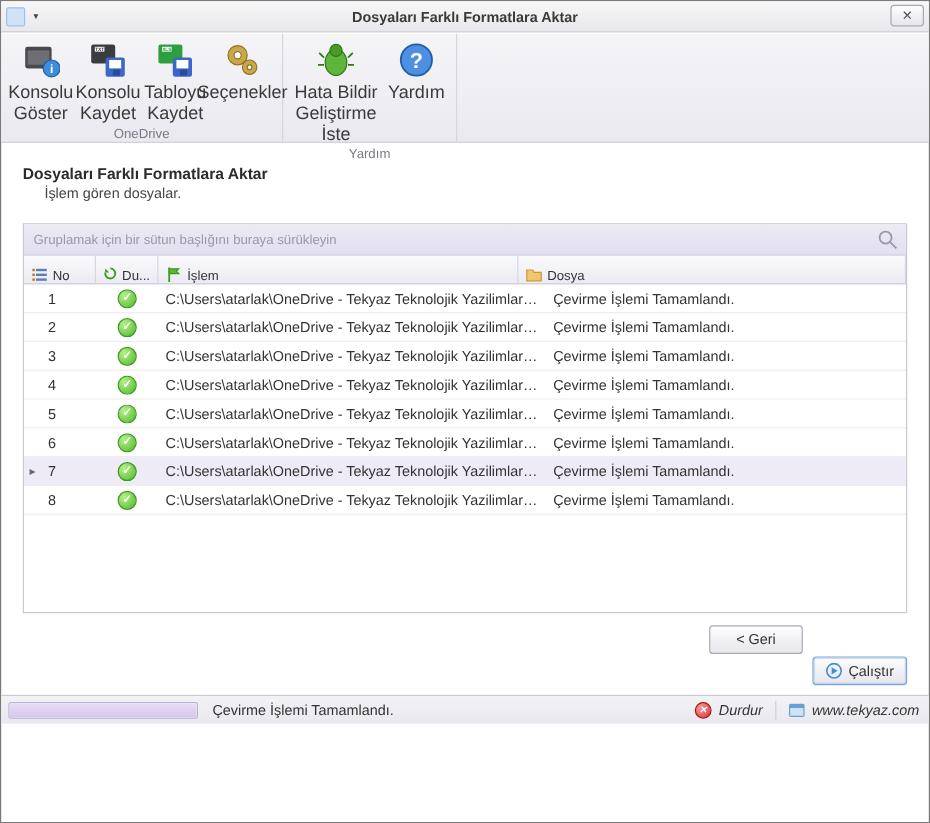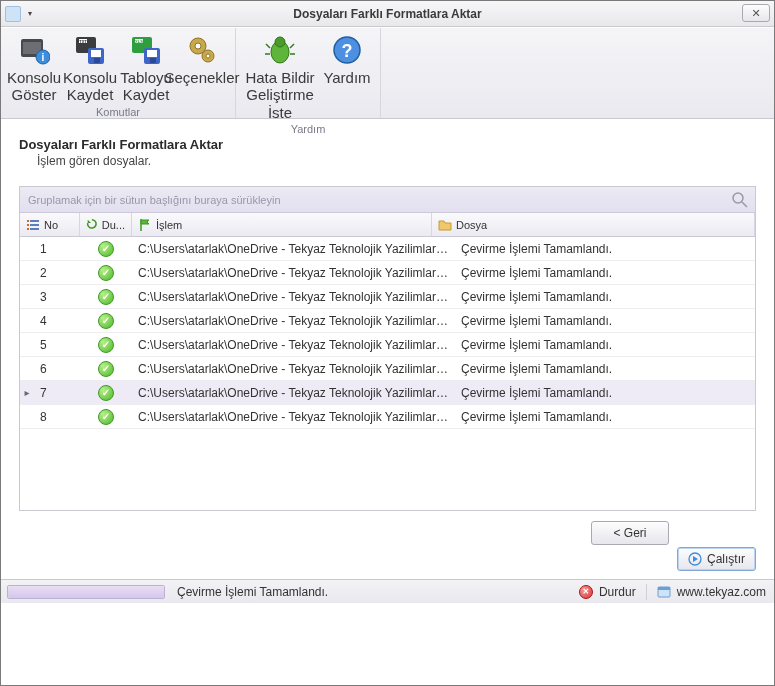--- a/index.html
+++ b/index.html
@@ -29,21 +29,21 @@
 
 .content { padding:18px 18px 0 18px; }
 .content h3 { font-size:13px; font-weight:bold; color:#2b2b2b; margin-bottom:2px;}
 .content .sub { font-size:12px; color:#444; margin-left:18px; margin-bottom:18px;}
 
 .grid-wrap { border:1px solid #c9c9d0; background:#fff; margin:0 18px; height:325px; display:flex; flex-direction:column; }
 .grid-groupbar { height:26px; background:linear-gradient(#eceaf3,#e2dff0); border-bottom:1px solid #cbc8d8; color:#9a97aa; font-size:11px; display:flex; align-items:center; padding:0 8px; position:relative;}
 .grid-groupbar .search-ic { position:absolute; right:6px; top:4px; width:18px; height:18px; color:#9a97aa; }
 
 .grid-head { display:flex; height:24px; background:linear-gradient(#fafafc,#eceaf2); border-bottom:1px solid #cbc8d8; }
-.gh { border-right:1px solid #d8d6e2; display:flex; align-items:center; padding:0 6px; font-size:11px; color:#333; gap:4px; }
+.gh { border-right:1px solid #d8d6e2; display:flex; align-items:flex-end; padding:0 6px; font-size:11px; color:#333; gap:4px; }
 .gh.no { width:60px; }
 .gh.du { width:52px; }
 .gh.file { flex:1; min-width:0;}
 .gh.op { width:300px; }
 .gh .hicon { width:14px; height:14px; display:inline-block; }
 
 .rows { flex:1; overflow:auto; }
 .row { display:flex; height:24px; align-items:center; border-bottom:1px solid #eeeef2; }
 .row.sel { background:#eeeaf6; }
 .row .cell { padding:0 6px; font-size:12px; color:#333; overflow:hidden; text-overflow:ellipsis; white-space:nowrap; }
@@ -59,21 +59,21 @@
 .btnbar { display:flex; justify-content:flex-end; gap:8px; padding:10px 18px 8px 18px; }
 .btn { height:24px; min-width:78px; border:1px solid #a9a9b3; border-radius:3px; background:linear-gradient(#fdfdfe,#e6e6ec); display:flex; align-items:center; justify-content:center; gap:5px; font-size:12px; color:#333; cursor:pointer; padding:10px 10px;}
 .btn.primary { border:1px solid #7fa8d8; box-shadow:0 0 0 1px #bcd4f0 inset;margin-top:26px; }
 .btn .play { width:14px; height:14px; }
 
 
 .statusbar { height:24px; border-top:1px solid #c9c9d0; background:linear-gradient(#f3f3f6,#e8e8ee); display:flex; align-items:center; font-size:12px; }
 .statusbar .progress { width:158px; height:14px; margin:0 6px; border:1px solid #b8b2d6; background:#fff; position:relative; border-radius:2px; overflow:hidden;}
 .statusbar .progress .fill { position:absolute; inset:0; background:linear-gradient(#e9def4,#d6c6ec); }
 .statusbar .msg { margin-left:6px; color:#333; }
-.statusbar .right { margin-left:auto; display:flex; align-items:center; gap:6px; padding-right:8px;}
+.statusbar .right { margin-left:auto; display:flex; align-items:center; gap:6px; padding-right:8px;font-style:italic;}
 .statusbar .stop-ic {width:14px;height:14px;border-radius:50%;background:radial-gradient(circle at 30% 30%,#f59a9a,#d33);border:1px solid #a11;display:flex;align-items:center;justify-content:center;}
 .statusbar .stop-ic::after{content:"✕";color:#fff;font-size:8px;font-weight:bold;}
 .statusbar .sep { width:1px; height:16px; background:#cfcfd6; margin:0 4px;}
 .statusbar .site-ic { width:14px; height:14px; }
 .statusbar a.site { color:#333; text-decoration:none; cursor:pointer;}
 </style>
 </head>
 <body>
 
 <div class="titlebar">
@@ -132,21 +132,21 @@
                 <circle cx="12" cy="12" r="8"></circle>
                 <circle cx="12" cy="12" r="3" fill="#fff"></circle>
                 <circle cx="22" cy="22" r="6"></circle>
                 <circle cx="22" cy="22" r="2" fill="#fff"></circle>
               </g>
             </svg>
         </span>
         <span class="lbl">Seçenekler</span>
       </div>
     </div>
-    <div class="caption">Komutlar</div>
+    <div class="caption">OneDrive</div>
   </div>
 
   <div class="ribbon-group">
     <div class="items">
       <div class="ribbon-item wide">
         <span class="ic">
           <svg viewBox="0 0 32 32">
               <ellipse cx="16" cy="18" rx="9" ry="11" fill="#5fb43a" stroke="#2e7a15"></ellipse>
               <circle cx="16" cy="8" r="5" fill="#4a9a2c" stroke="#2e7a15"></circle>
               <line x1="6" y1="14" x2="2" y2="10" stroke="#2e7a15" stroke-width="1.5"></line>

